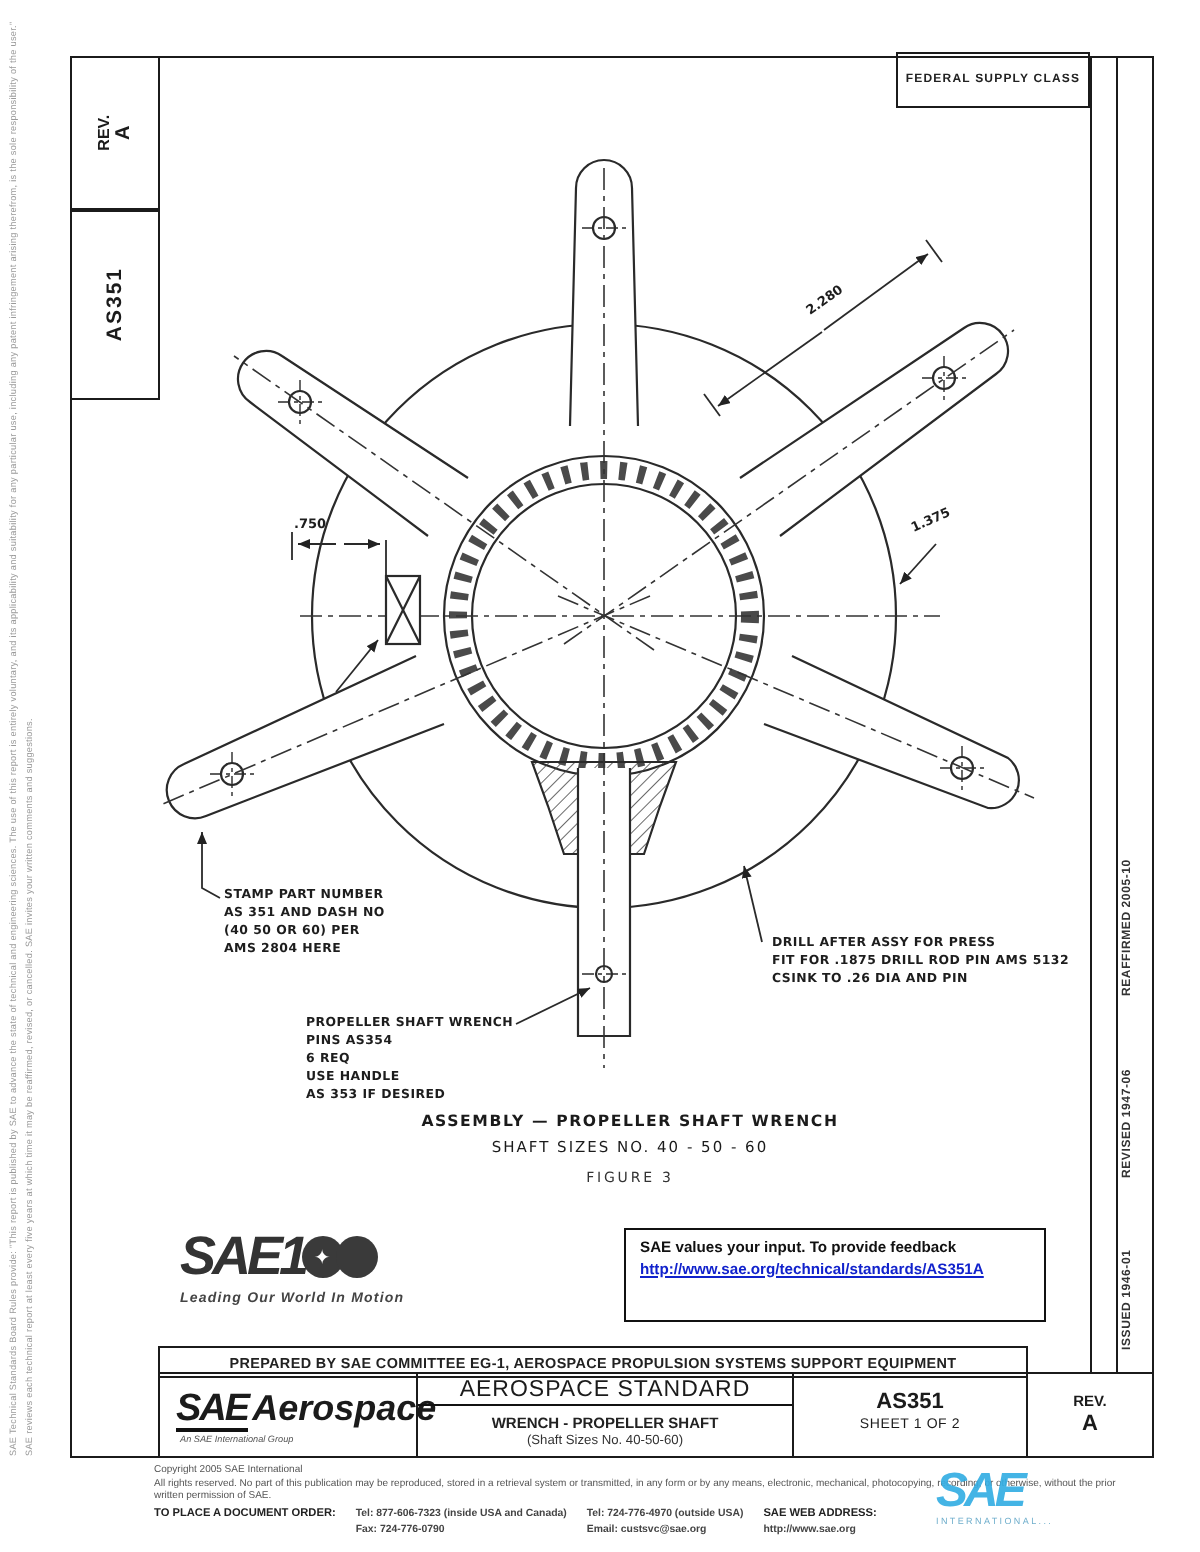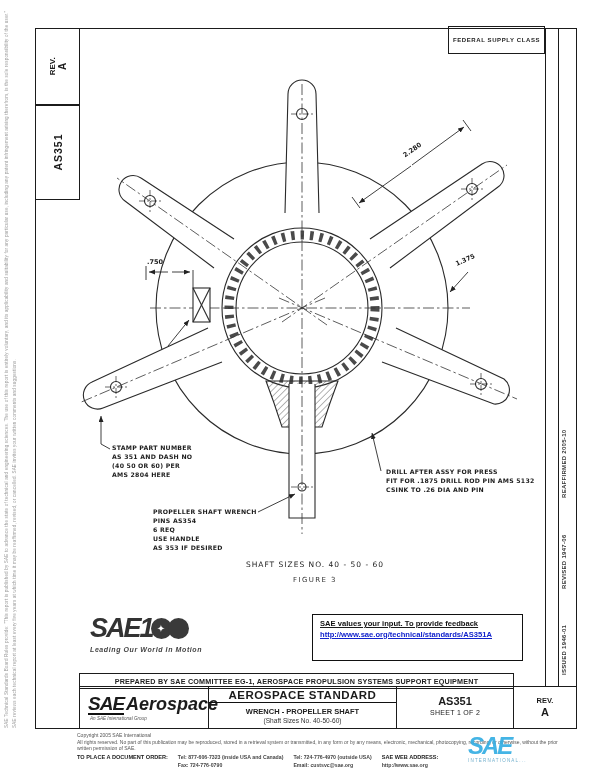--- a/index.html
+++ b/index.html
@@ -51,21 +51,21 @@
 
   
   .prepared { display:flex; align-items:center; justify-content:center; font-size:7.2px; font-weight:600;
               letter-spacing:.2px; color:#222; }
   .brand-row { display:flex; align-items:baseline; margin-top:7px; margin-left:8px; }
   .brand-sae { font-size:19px; font-weight:900; font-style:italic; letter-spacing:-1px;
                border-bottom:2.2px solid #111; line-height:.95; }
   .brand-aero { font-size:18px; font-style:italic; font-weight:700; margin-left:2px; }
   .brand-tag { font-size:4.6px; font-style:italic; color:#555; margin-left:10px; margin-top:1px; }
   .tb-center { text-align:center; }
-  .tb-docline { font-size:11.5px; font-weight:700; letter-spacing:.5px; padding-top:2px; }
+  .tb-docline { font-size:11.5px; font-weight:400; letter-spacing:.5px; padding-top:2px; }
   .tb-rule { border-bottom:1.4px solid #111; margin-top:1px; }
   .tb-title { font-size:7.5px; font-weight:600; margin-top:4px; color:#222; }
   .tb-sub { font-size:6.6px; margin-top:1px; color:#333; }
   .tb-num { font-size:11px; font-weight:800; margin-top:8px; text-align:center; }
   .tb-sheet { font-size:7px; margin-top:2px; letter-spacing:.3px; text-align:center; }
   .tb-revlab { font-size:7.5px; font-weight:700; margin-top:9px; text-align:center; }
   .tb-revval { font-size:11px; font-weight:800; margin-top:1px; text-align:center; }
 
   
   .copy { font-size:5px; color:#555; line-height:6.5px; }
@@ -219,36 +219,37 @@
   </div>
   <div class="note" style="left:153px; top:507px;">
     <div>PROPELLER SHAFT WRENCH</div>
     <div>PINS AS354</div>
     <div>6 REQ</div>
     <div>USE HANDLE</div>
     <div>AS 353 IF DESIRED</div>
   </div>
 
   <div class="caption" style="left:205px; top:556px; width:220px;">
+    <div class="cap1">ASSEMBLY — PROPELLER SHAFT WRENCH</div>
     <div class="cap2">SHAFT SIZES NO. 40 - 50 - 60</div>
     <div class="cap3">FIGURE 3</div>
   </div>
 
   <div class="abs" style="left:90px; top:613px;">
     <div class="s100-row">
       <span class="s100-text">SAE1</span>
       <span class="s100-circle">
         <span class="s100-star">✦</span>
       </span>
       <span class="s100-circle second"></span>
     </div>
     <div class="s100-tag">Leading Our World In Motion</div>
   </div>
 
-  <div class="abs feedback" style="left:312px; top:614px; width:211px; height:47px;text-decoration:underline;">
+  <div class="abs feedback" style="left:312px; top:614px; width:211px; height:47px;">
     <div class="fb-line">SAE values your input. To provide feedback</div>
     <div class="fb-link">http://www.sae.org/technical/standards/AS351A</div>
   </div>
 
   <div class="box prepared" style="left:79px; top:673px; width:435px; height:16px;">
     <span>PREPARED BY SAE COMMITTEE EG-1, AEROSPACE PROPULSION SYSTEMS SUPPORT EQUIPMENT</span>
   </div>
 
   <div class="box" style="left:79px; top:686px; width:130px; height:43px;">
     <div class="brand-row">

